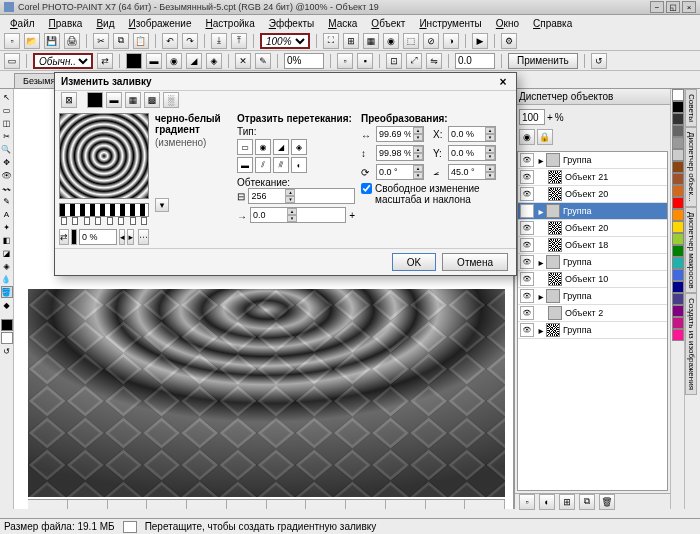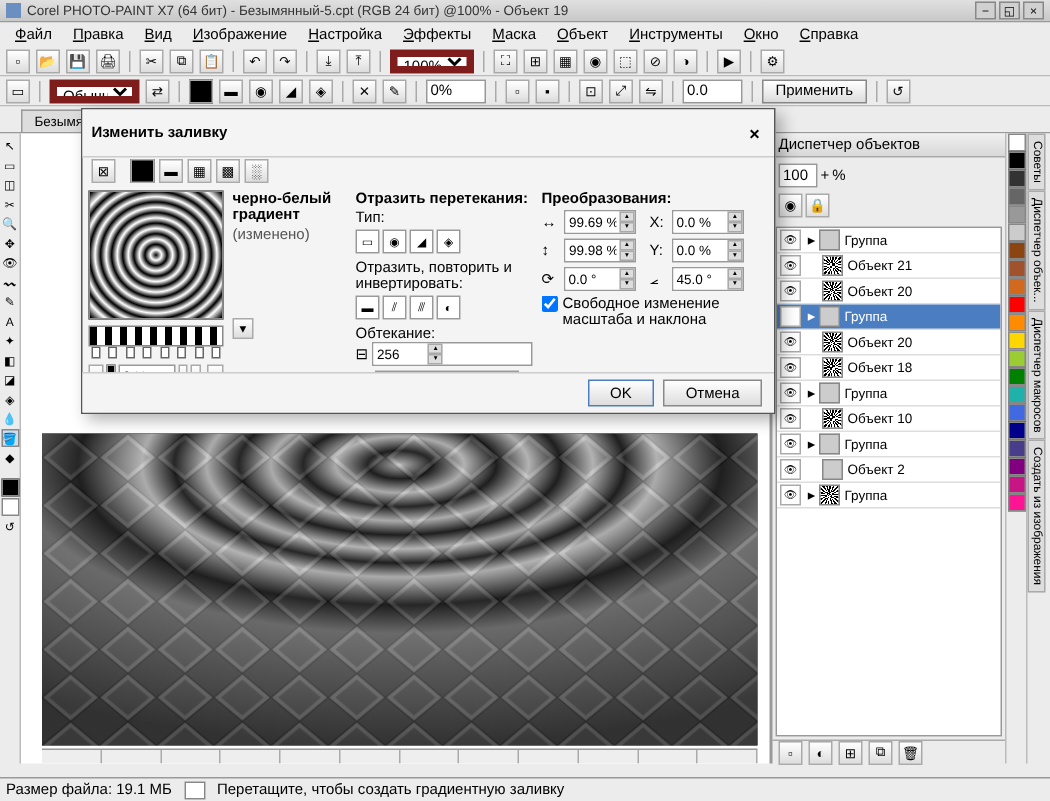--- a/index.html
+++ b/index.html
@@ -8,21 +8,21 @@
 .titlebar .icon{width:10px;height:10px;background:#6a8fc0;margin-right:4px;}
 .titlebar .title{flex:1;font-size:9px;color:#333;}
 .winbtns{display:flex;gap:2px;}
 .winbtn{width:14px;height:12px;background:#d0d0d0;border:1px solid #888;display:flex;align-items:center;justify-content:center;font-size:8px;cursor:pointer;}
 .menubar{height:16px;background:#ececec;display:flex;align-items:center;padding:0 4px;gap:2px;}
 .menuitem{padding:1px 6px;cursor:pointer;font-size:10px;}
 .menuitem u{text-decoration:underline;}
 .toolbar{height:20px;background:#ececec;border-bottom:1px solid #bbb;display:flex;align-items:center;padding:0 4px;gap:4px;}
 .tbtn{width:16px;height:16px;border:1px solid #aaa;background:linear-gradient(#fff,#ddd);display:flex;align-items:center;justify-content:center;font-size:9px;cursor:pointer;}
 .tsep{width:1px;height:14px;background:#aaa;margin:0 2px;}
-select.tcombo{height:16px;font-size:10px;border:5px solid #7f1d1d;background:#fff;}
+select.tcombo{height:16px;font-size:10px;border:2px solid #7f1d1d;background:#fff;font-style:italic;}
 input.tnum{width:34px;height:16px;font-size:10px;border:1px solid #999;padding:0 2px;}
 .tspin{width:40px;height:16px;border:1px solid #999;background:#fff;display:flex;align-items:center;padding:0 2px;}
 .applybtn{height:16px;padding:0 8px;border:1px solid #888;background:linear-gradient(#fff,#ddd);cursor:pointer;}
 .tabs{height:18px;background:#ececec;border-bottom:1px solid #999;display:flex;align-items:flex-end;padding-left:14px;}
 .tab{padding:2px 8px;border:1px solid #999;border-bottom:none;margin-right:2px;background:#ddd;cursor:pointer;font-size:9px;}
 .tab.active{background:#fff;}
 .main{display:flex;height:420px;position:relative;}
 .toolbox{width:14px;background:#ececec;border-right:1px solid #bbb;display:flex;flex-direction:column;gap:1px;padding-top:2px;}
 .tool{width:12px;height:12px;margin:0 auto;border:1px solid transparent;cursor:pointer;display:flex;align-items:center;justify-content:center;font-size:8px;}
 .tool.sel{border:1px solid #888;background:#cde;}
@@ -41,21 +41,21 @@
 .layerrow .thumb{width:14px;height:14px;border:1px solid #888;background:repeating-conic-gradient(#000 0 10deg,#fff 10deg 20deg);margin-right:3px;}
 .layerrow .thumb.plain{background:#ccc;}
 .layerrow .lname{flex:1;font-size:9px;white-space:nowrap;}
 .layerrow .indent{width:12px;}
 .dockerfoot{height:16px;border-top:1px solid #aaa;display:flex;align-items:center;padding:0 4px;gap:4px;}
 .palettecol{width:14px;background:#ececec;border-left:1px solid #bbb;display:flex;flex-direction:column;gap:0;}
 .swatch{width:12px;height:12px;border:1px solid #888;margin:0 auto;}
 .vtab{width:12px;writing-mode:vertical-rl;font-size:8px;padding:4px 0;background:#ddd;border:1px solid #aaa;text-align:center;}
 .statusbar{position:absolute;bottom:0;left:0;right:0;height:16px;background:#ececec;border-top:1px solid #999;display:flex;align-items:center;padding:0 4px;gap:8px;font-size:9px;}
 .dialog{position:absolute;left:54px;top:72px;width:463px;height:204px;background:#f4f4f4;border:1px solid #555;box-shadow:4px 4px 10px rgba(0,0,0,0.3);z-index:100;}
-.dlgtitle{height:32px;background:#f4f4f4;display:flex;align-items:center;padding:0 6px;border-bottom:1px solid #ccc;}
+.dlgtitle{height:18px;background:#f4f4f4;display:flex;align-items:center;padding:0 6px;border-bottom:1px solid #ccc;}
 .dlgtitle .t{flex:1;font-weight:bold;font-size:10px;}
 .dlgtitle .x{width:14px;height:14px;cursor:pointer;font-size:12px;font-weight:bold;text-align:center;}
 .dlgtoolbar{height:18px;display:flex;align-items:center;padding:0 6px;gap:3px;}
 .dlgbody{display:flex;padding:4px;gap:6px;}
 .preview{width:90px;}
 .previmg{width:90px;height:86px;border:1px solid #888;background:#000;}
 .previmg svg{width:100%;height:100%;}
 .gradstrip{width:90px;height:14px;margin-top:4px;border:1px solid #888;background:repeating-linear-gradient(90deg,#000 0 5px,#fff 5px 10px);}
 .gradstops{width:90px;height:10px;display:flex;justify-content:space-between;padding:0 2px;}
 .gradstop{width:6px;height:8px;background:#fff;border:1px solid #666;}
@@ -445,21 +445,20 @@
     </div>
     <div class="sect" style="width:118px">
       <div class="head">Отразить перетекания:</div>
       <div>Тип:</div>
       <div class="smallbtns">
         <div class="sb">▭</div>
         <div class="sb">◉</div>
         <div class="sb">◢</div>
         <div class="sb">◈</div>
       </div>
-      <div style="margin-top:4px">Отразить, повторить и инвертировать:</div>
       <div class="smallbtns">
         <div class="sb">▬</div>
         <div class="sb">⫽</div>
         <div class="sb">⫻</div>
         <div class="sb">◐</div>
       </div>
       <div style="margin-top:4px">Обтекание:</div>
       <div class="row">
         <span>⊟</span>
         <div class="numspin" style="flex:1">

